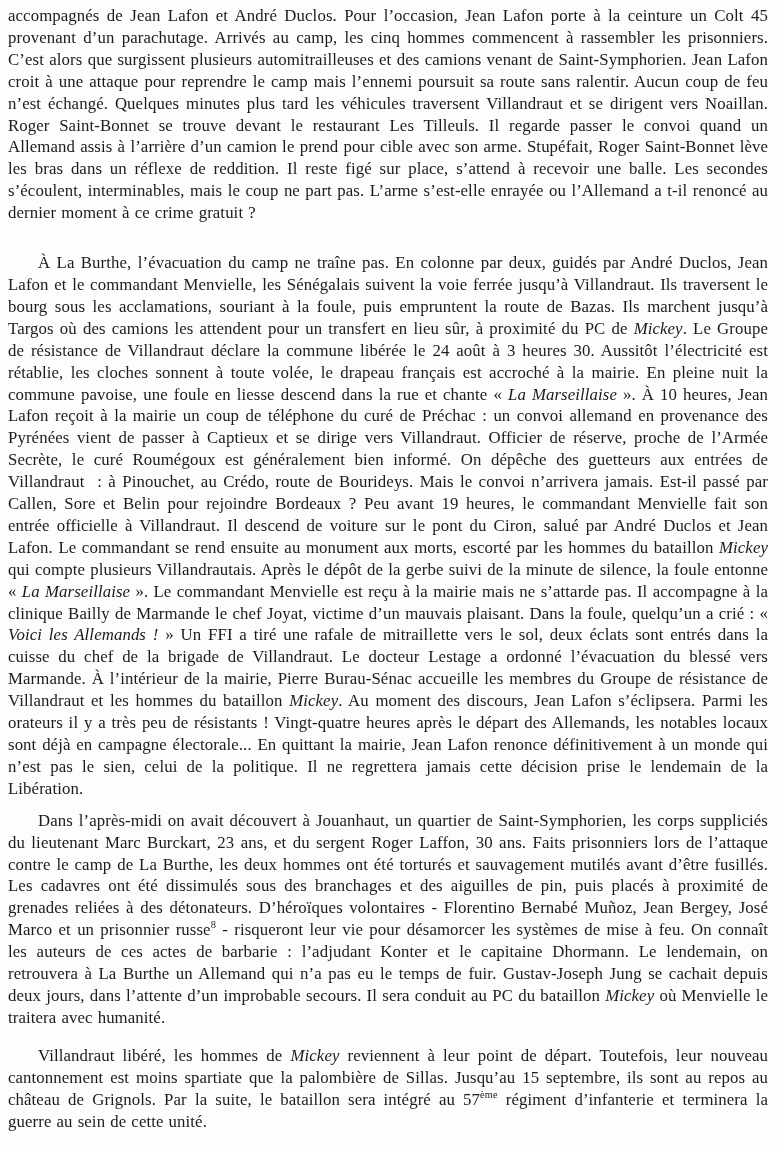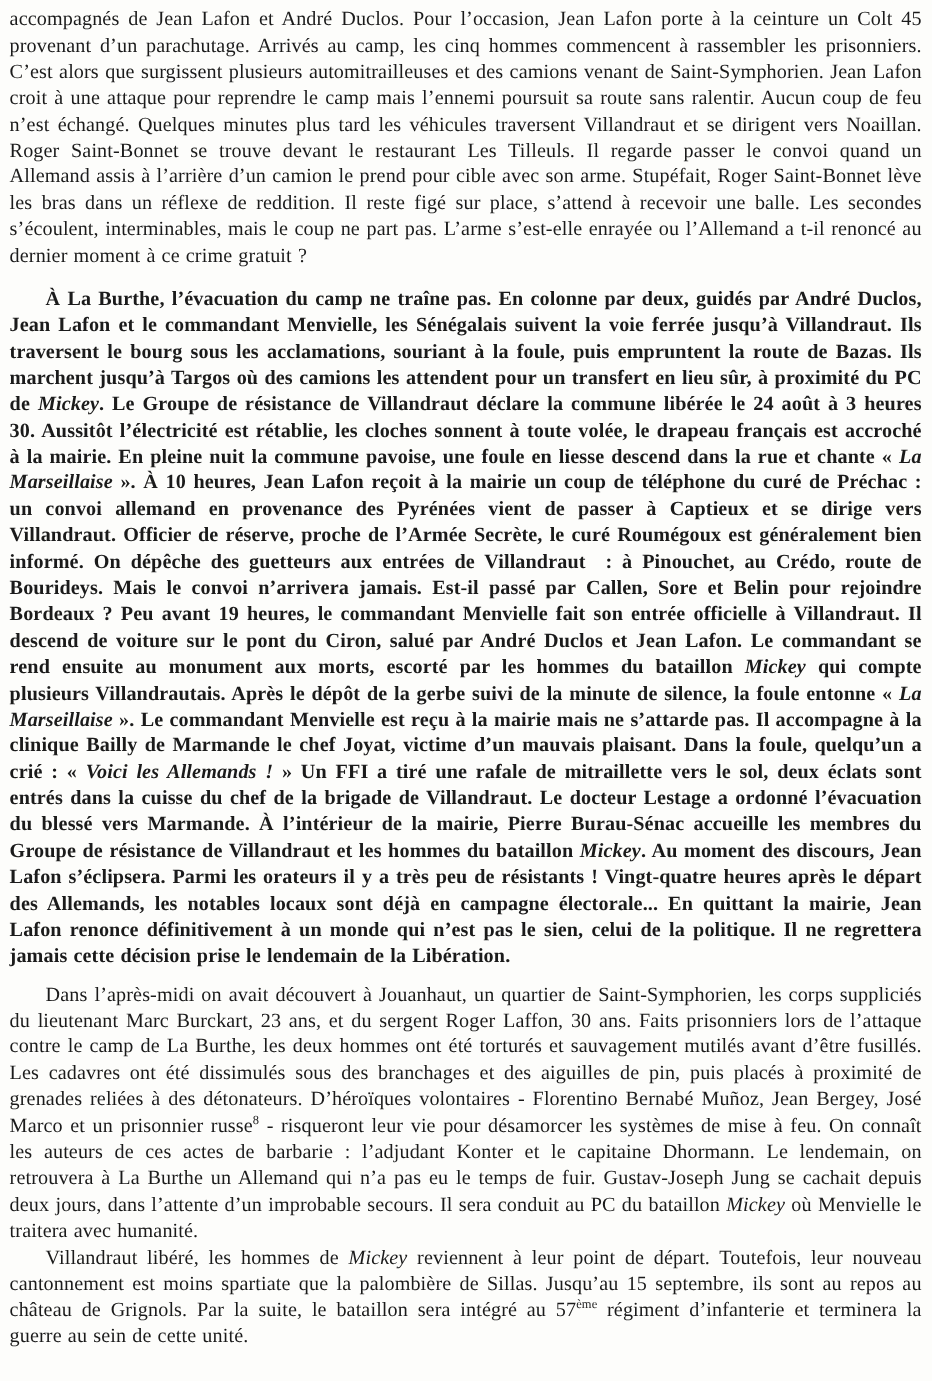--- a/index.html
+++ b/index.html
@@ -23,23 +23,23 @@
   }
   p.para {
     margin: 0;
     font-size: 16.8px;
     line-height: 21.9px;
     text-align: justify;
     letter-spacing: 0.1px;
     word-spacing: 0.8px;
   }
   p.indent { text-indent: 30px; }
-  p.gap-a { margin-top: 14px; font-weight: bold; }
+  p.gap-a { margin-top: 28px; }
   p.gap-b { margin-top: 10px; }
-  p.gap-c { margin-top: 0; }
+  p.gap-c { margin-top: 16px; }
   p.gap-d { margin-top: 12px; }
   .italic { font-style: italic; }
   sup {
     font-size: 0.62em;
     line-height: 0;
     vertical-align: super;
   }
 </style>
 </head>
 <body>

